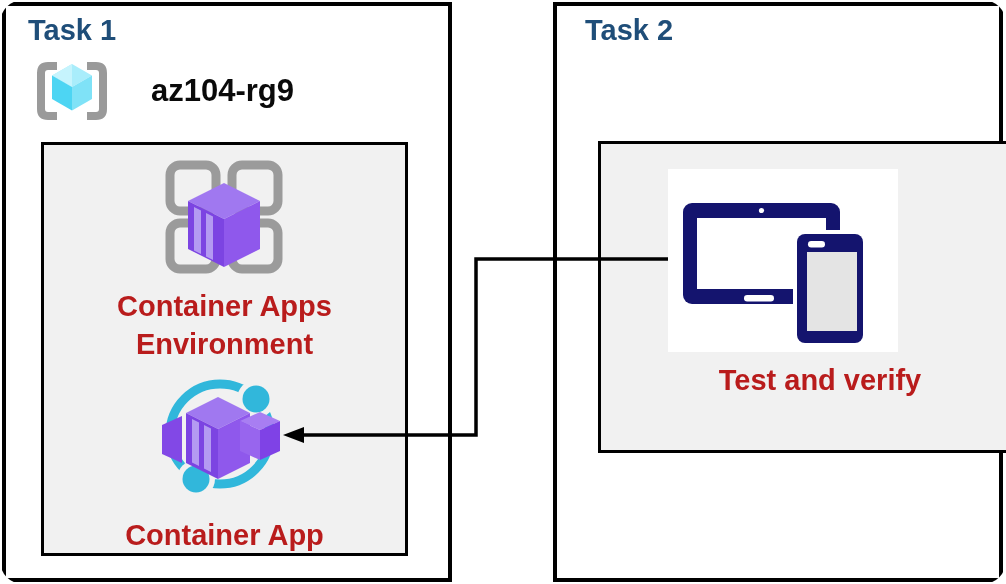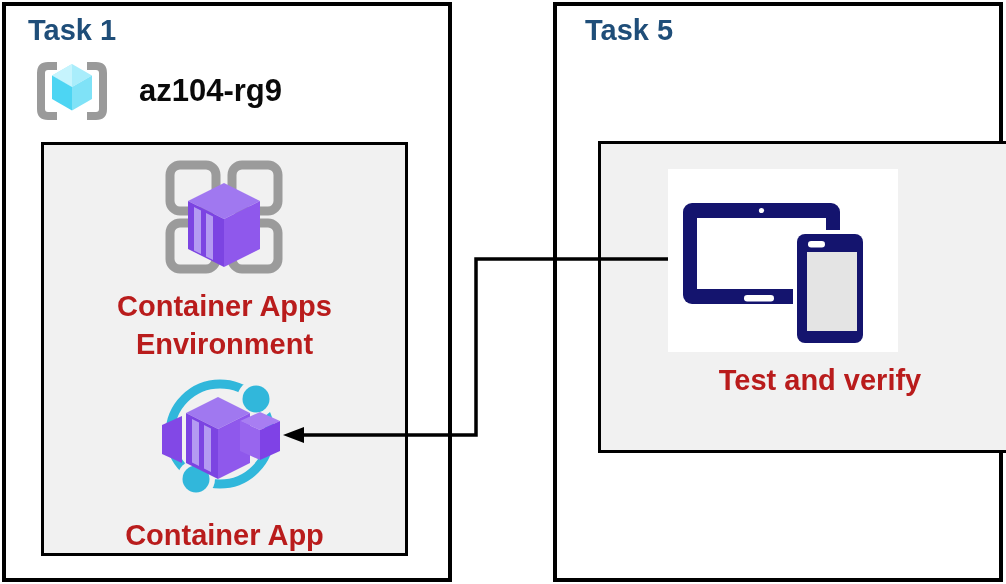--- a/index.html
+++ b/index.html
@@ -1,33 +1,33 @@
 <!DOCTYPE html>
 <html><head>
 <meta charset="utf-8">
 <style>
   html,body { margin:0; padding:0; background:#ffffff; }
   .canvas {
     position:relative; width:1006px; height:584px; background:#ffffff;
-    font-family:"Liberation Sans", sans-serif; overflow:hidden;
+    font-family:"Liberation Sans", sans-serif; overflow:hidden;border-radius:23px;
   }
   .panel {
     position:absolute; box-sizing:border-box;
     border:4px solid #000; background:#fff;
   }
   #task1 { left:2px; top:2px; width:450px; height:580px; }
   #task2 { left:553px; top:2px; width:450px; height:580px; }
   .panel-title {
     position:absolute; left:22px; top:8px;
     font-size:29px; font-weight:bold; color:#1f4e79;
   }
   #task2 .panel-title { left:28px; }
   .rg-row {
     position:absolute; left:27px; top:52px;
-    display:flex; align-items:center; gap:28px;
+    display:flex; align-items:center; gap:40px;
   }
   .rg-label { font-size:31px; font-weight:bold; color:#0a0a0a; }
   .inner-box {
     position:absolute; box-sizing:border-box;
     border:3px solid #000; background:#f1f1f1;
   }
   #t1-inner { left:35px; top:136px; width:367px; height:414px; }
   #t2-inner { left:41px; top:135px; width:444px; height:312px; }
   .icon-label {
     position:absolute; left:0; right:0; text-align:center;
@@ -98,21 +98,21 @@
         <polygon points="84,46 104,37 124,46 104,55" fill="#a87ef2"></polygon>
         <polygon points="84,46 84,76 104,85 104,55" fill="#9865ee"></polygon>
         <polygon points="124,46 124,76 104,85 104,55" fill="#7f42e6"></polygon>
       </svg>
       <div class="icon-label" id="app-label">Container App</div>
 
     </div>
   </div>
 
   <div class="panel" id="task2">
-    <div class="panel-title">Task 5</div>
+    <div class="panel-title">Task 2</div>
 
     <div class="inner-box" id="t2-inner">
       <div class="device-box">
         <svg width="230" height="183" viewBox="0 0 230 183">
           <rect x="15" y="34" width="157" height="101" rx="9" fill="#14146e"></rect>
           <rect x="29" y="49" width="129" height="71" fill="#ffffff"></rect>
           <circle cx="93.5" cy="41.5" r="2.6" fill="#ffffff"></circle>
           <rect x="76" y="126" width="30" height="6.5" rx="3.2" fill="#ffffff"></rect>
           <rect x="125" y="61" width="74" height="117" rx="11" fill="#ffffff"></rect>
           <rect x="129" y="65" width="66" height="109" rx="8" fill="#14146e"></rect>

